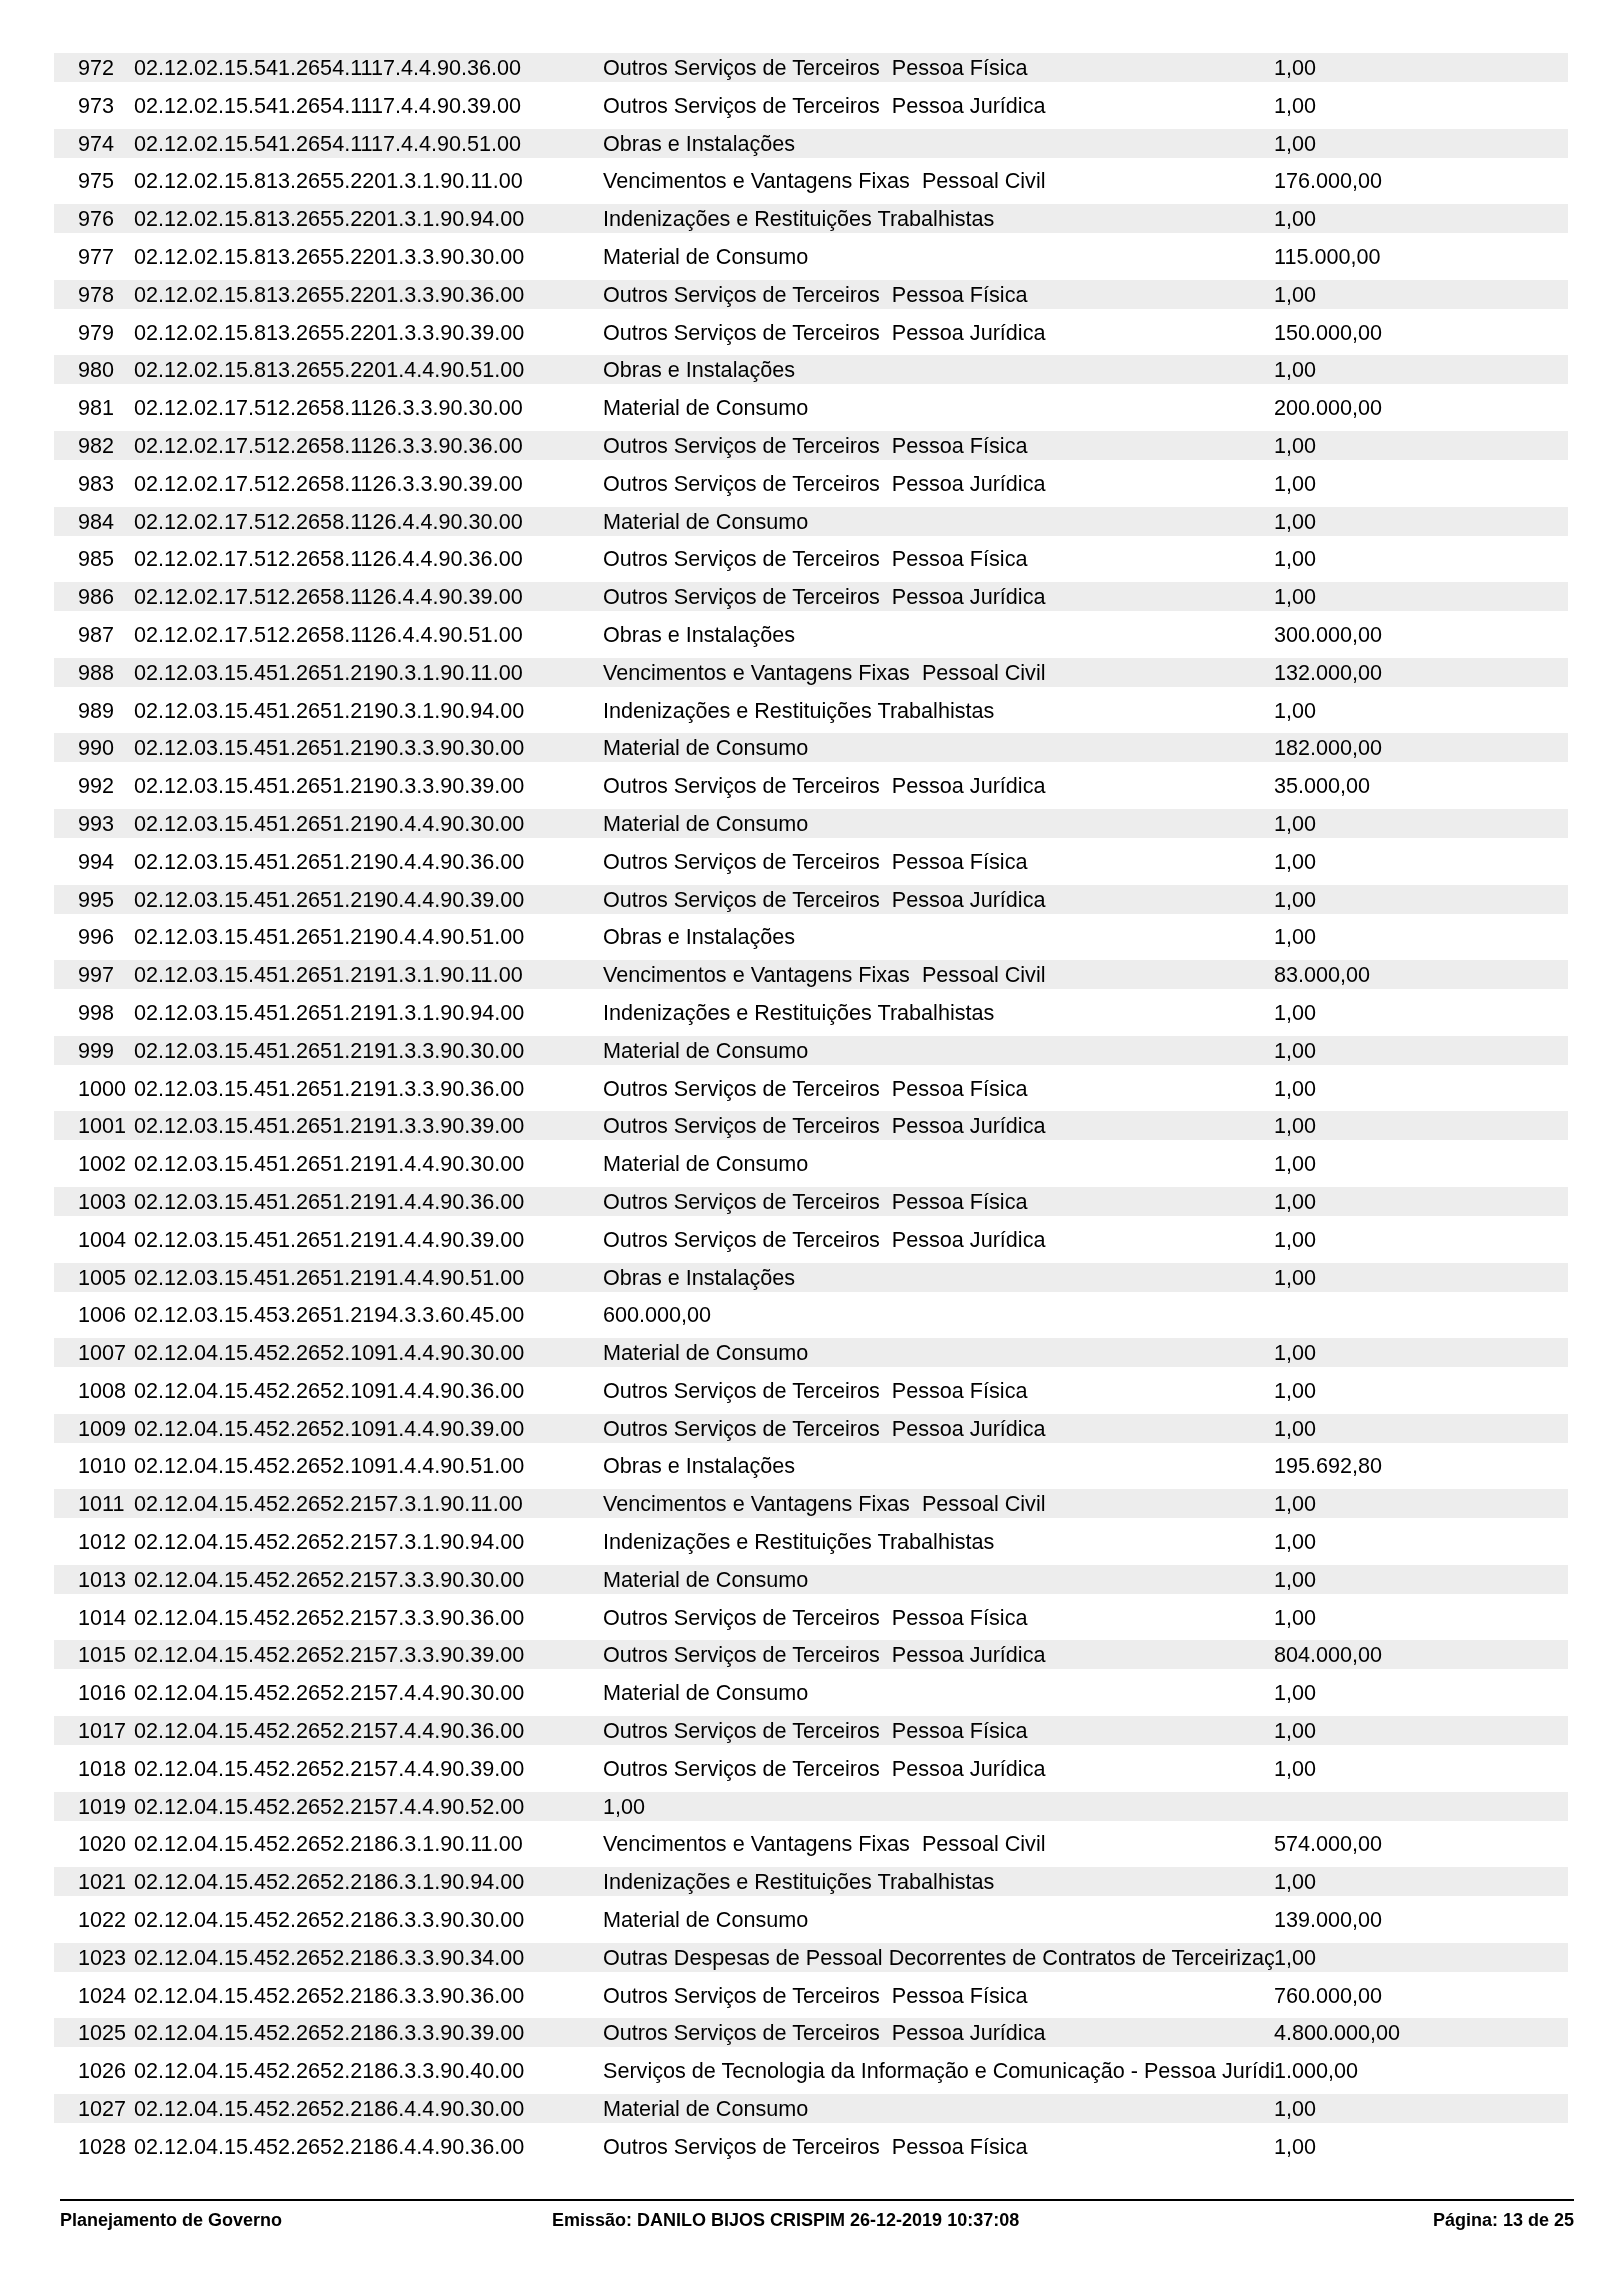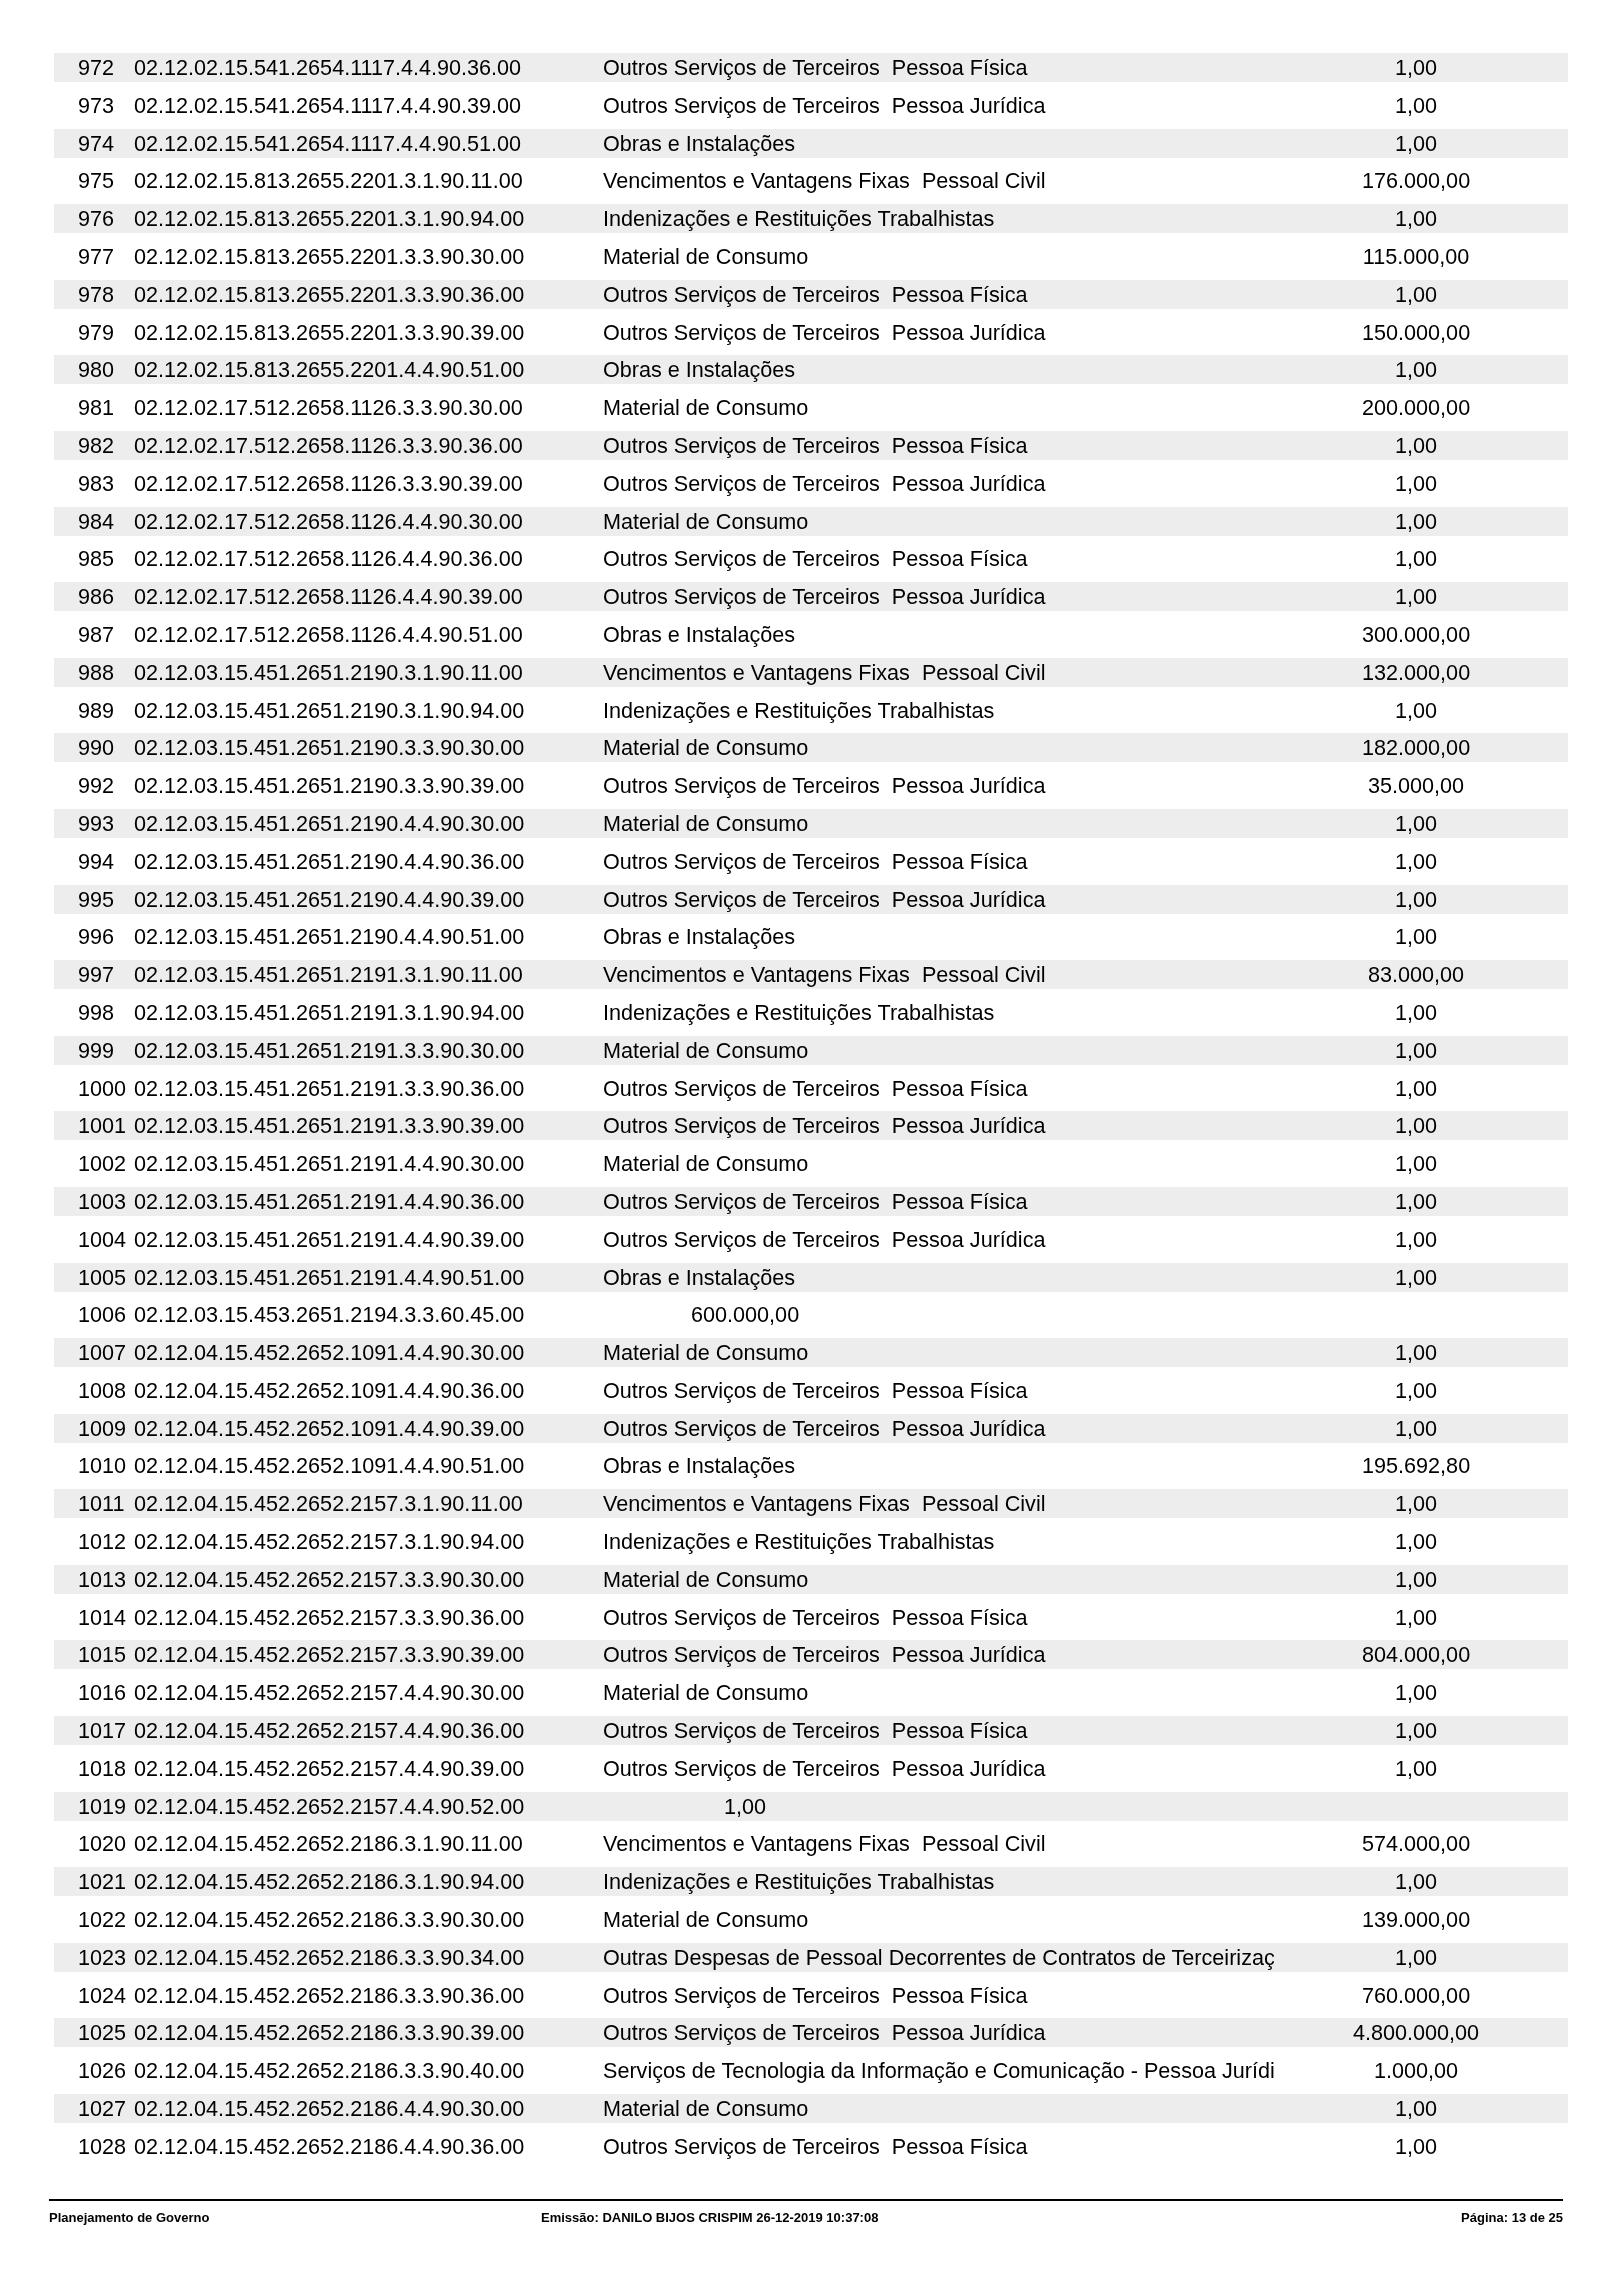--- a/index.html
+++ b/index.html
@@ -22,27 +22,27 @@
     height: 29px;
     line-height: 29px;
     margin-bottom: 8.8px;
     font-size: 21.6px;
   }
   .row:nth-child(odd) { background: #ededed; }
   .cell { box-sizing: border-box; overflow: hidden; white-space: pre; }
   .cell.num   { width: 80px;  padding-left: 24px; }
   .cell.code  { width: 469px; }
   .cell.desc  { flex: 1; }
-  .cell.value { width: 294px; text-align: center; padding-right: 9.8px; }
+  .cell.value { width: 294px; text-align: left; padding-right: 9.8px; }
   .footer {
     position: absolute;
-    left: 49px; top: 2199px;
+    left: 60px; top: 2199px;
     width: 1514px;
     border-top: 2px solid #000000;
-    font-size: 13px;
+    font-size: 18px;
     height: 49px;
   }
   .footer-left  { position: absolute; left: 0; top: 8.8px; font-weight: bold; }
   .footer-center{ position: absolute; left: 492px; top: 8.8px; color: #000000; font-weight: bold; }
   .footer-right { position: absolute; right: 0; top: 8.8px; font-weight: bold; }
 </style>
 </head>
 <body>
 
 <div class="page">

